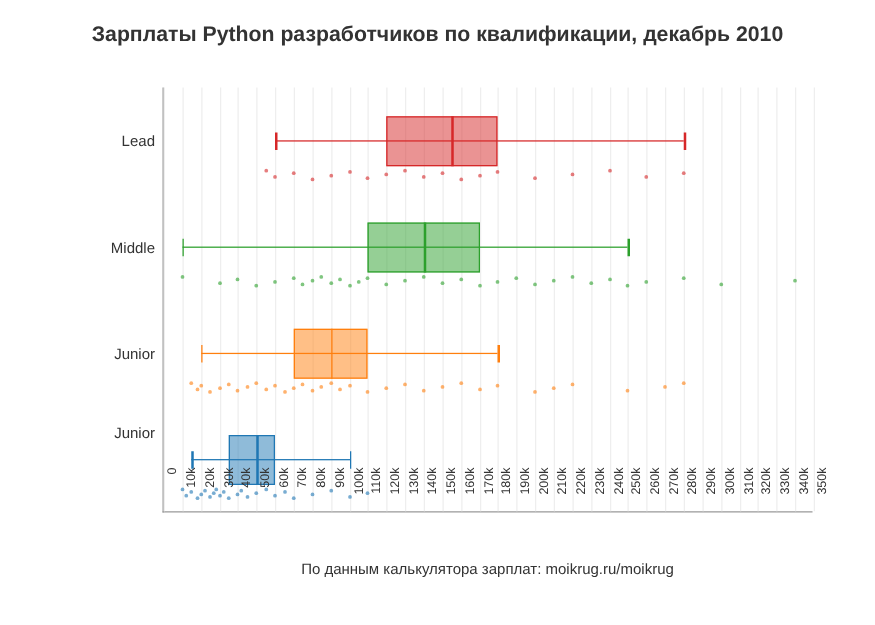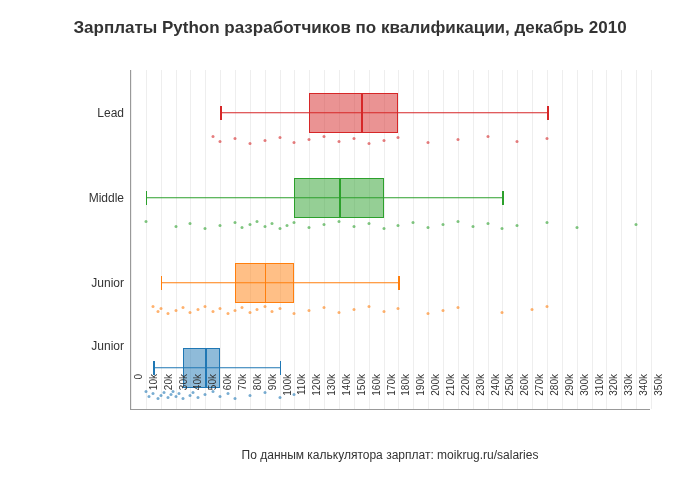--- a/index.html
+++ b/index.html
@@ -243,13 +243,13 @@
     <div class="x-tick" style="left: 534.143px;">270k</div>
     <div class="x-tick" style="left: 549px;">280k</div>
     <div class="x-tick" style="left: 563.857px;">290k</div>
     <div class="x-tick" style="left: 578.714px;">300k</div>
     <div class="x-tick" style="left: 593.571px;">310k</div>
     <div class="x-tick" style="left: 608.429px;">320k</div>
     <div class="x-tick" style="left: 623.286px;">330k</div>
     <div class="x-tick" style="left: 638.143px;">340k</div>
     <div class="x-tick" style="left: 653px;">350k</div>
   </div>
-<div class="x-caption">По данным калькулятора зарплат: moikrug.ru/salaries</div>
+<div class="x-caption">По данным калькулятора зарплат: moikrug.ru/moikrug</div>
 
 </body></html>

